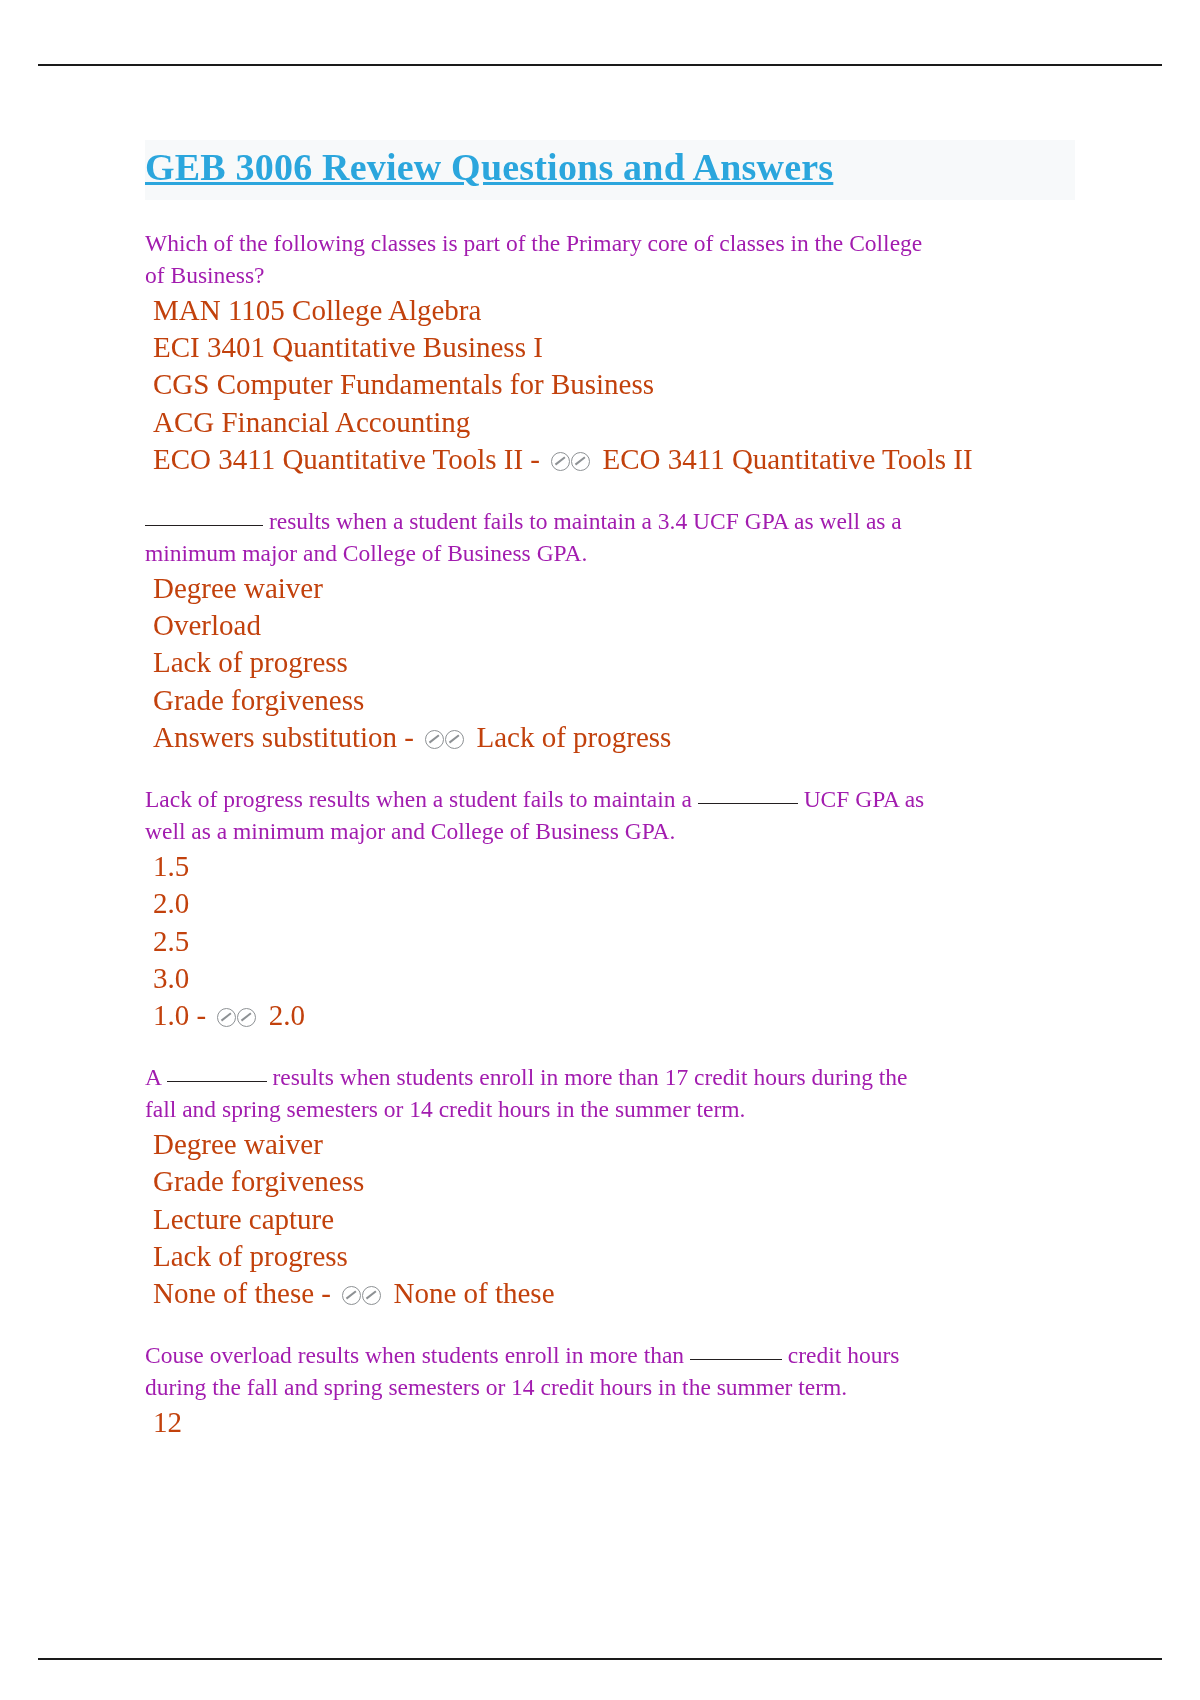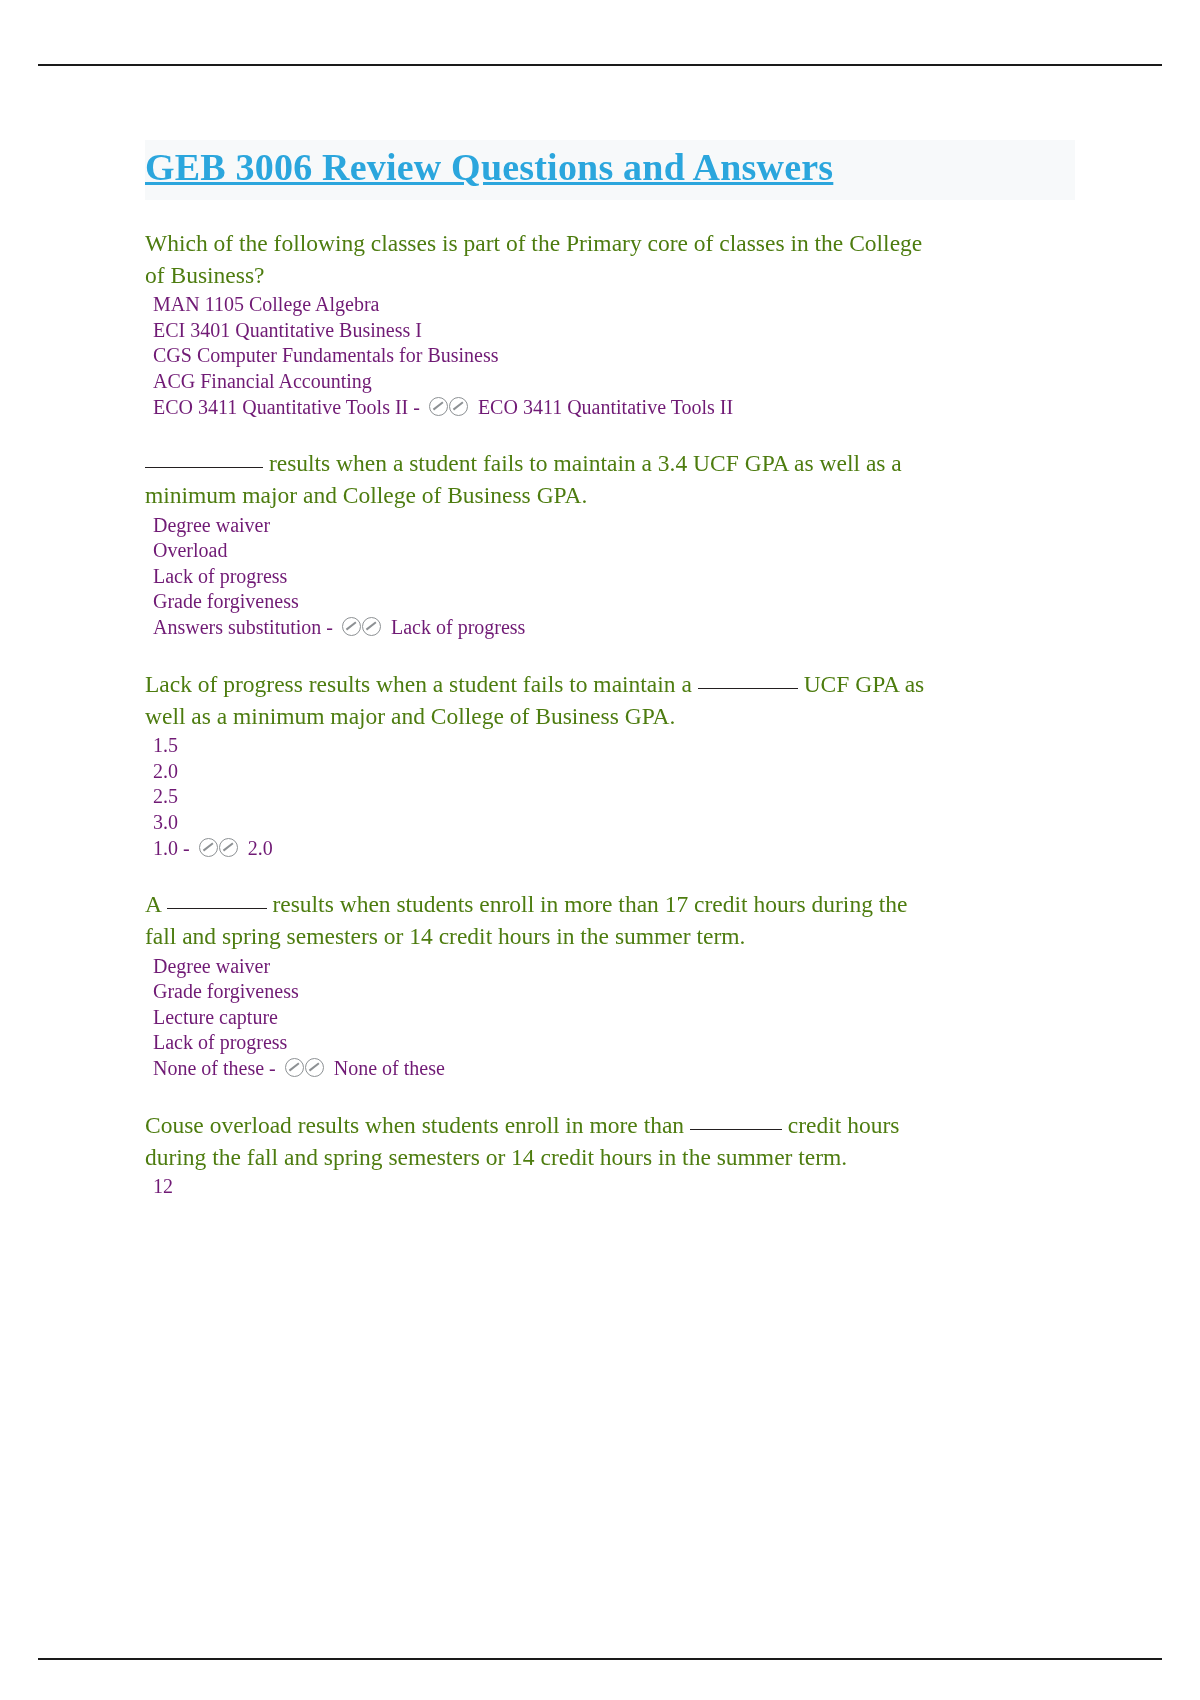--- a/index.html
+++ b/index.html
@@ -50,41 +50,41 @@
     margin: 0;
     display: inline-block;
   }
 
   .qblock {
     margin-bottom: 26px;
   }
   .qtext {
     font-size: 23.5px;
     line-height: 1.33;
-    color: #4d7c0f;
+    color: #a21caf;
     margin: 0 0 1px 0;
   }
   .blank {
     display: inline-block;
     border-bottom: 1.6px solid #231f20;
     vertical-align: 3px;
   }
   .b-long { width: 118px; }
   .b-mid  { width: 100px; }
   .b-short{ width: 92px; }
 
   ul.options {
     list-style: none;
     margin: 0;
     padding: 0 0 0 8px;
   }
   ul.options li {
-    font-size: 20px;
+    font-size: 29px;
     line-height: 1.28;
-    color: #701a75;
+    color: #c2410c;
     white-space: nowrap;
   }
 
   .answer-marks {
     display: inline-block;
     margin: 0 4px;
     white-space: nowrap;
     vertical-align: -2px;
   }
   .mark {

